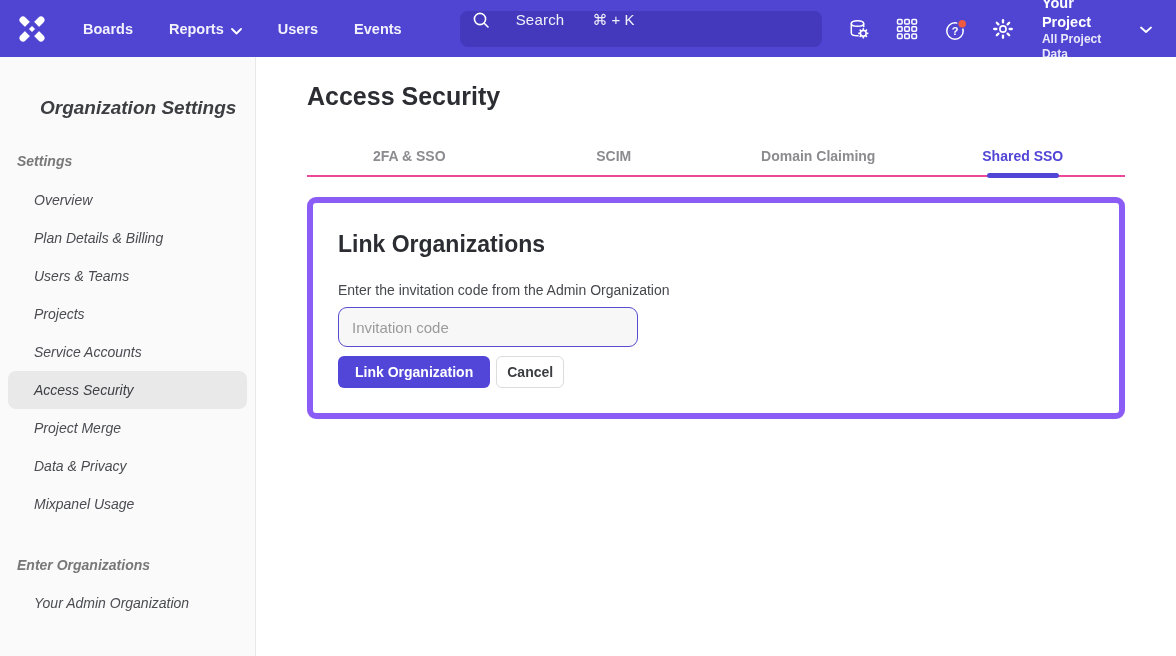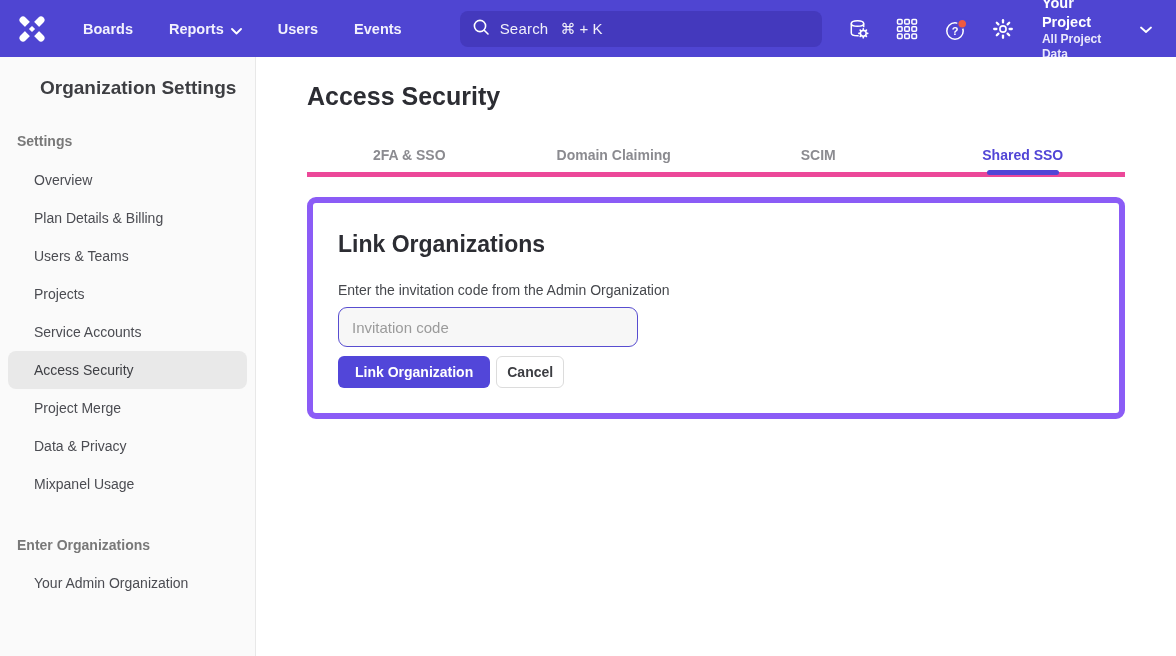--- a/index.html
+++ b/index.html
@@ -29,23 +29,24 @@
     cursor: pointer;
     white-space: nowrap;
   }
   .nav-item .chev { margin-left: 7px; margin-top: 2px; }
 
   .searchbox {
     margin-left: 22px;
     width: 369px; height: 36px;
     background: #4439bd;
     border-radius: 8px;
-    display: flex; align-items: center;
+    display: flex; 
     padding: 0 12px;
     cursor: text;
+    gap: 16px;
   }
   .searchbox .stext {
     margin-left: 10px;
     font-size: 15px;
     color: rgba(255,255,255,0.92);
     letter-spacing: .2px;
   }
   .searchbox .skey { margin-left: 12px; font-size: 15px; color: rgba(255,255,255,0.92); }
 
   .top-right { margin-left: auto; display: flex; align-items: center; }
@@ -63,21 +64,22 @@
   .project-switcher .chev { margin-left: 16px; }
 
   
   .app-body { display: flex; height: 599px; }
 
   
   .sidebar {
     width: 256px; flex: 0 0 256px;
     background: #fafafa;
     border-right: 1px solid #e8e8e8;
-    padding-top: 20px;
+    padding-top: 40px;
+    font-style: italic;
   }
   .sidebar-title {
     margin-left: 40px;
     font-size: 19px; font-weight: 700;
     color: #3d3e42;
   }
   .section-label {
     margin: 34px 0 0 17px;
     font-size: 14px; font-weight: 700;
     color: #787878;
@@ -97,21 +99,21 @@
   }
   .side-item.active { background: #e9e9e9; color: #3f4045; }
 
   
   .main { flex: 1; background: #ffffff; padding: 24px 51px 0 51px; }
   .page-title { font-size: 25px; font-weight: 700; color: #2c2d33; line-height: 30px; }
 
   .tabbar {
     margin-top: 26px;
     display: flex;
-    border-bottom: 5px solid #ec4899;
+    border-bottom: 2px solid #ec4899;
     height: 40px;
   }
   .tab {
     flex: 1;
     display: flex; align-items: center; justify-content: center;
     font-size: 14px; font-weight: 600;
     color: #8b8b90;
     cursor: pointer;
     position: relative;
   }
@@ -326,25 +328,25 @@
 
   <main class="main">
     <h1 class="page-title">Access Security</h1>
 
     <div class="tabbar">
       <div class="tab">
         <span>2FA &amp; SSO</span>
 
       </div>
       <div class="tab">
+        <span>SCIM</span>
+
+      </div>
+      <div class="tab">
         <span>Domain Claiming</span>
-
-      </div>
-      <div class="tab">
-        <span>SCIM</span>
 
       </div>
       <div class="tab active">
         <span>Shared SSO</span>
         <span class="tab-underline"></span>
       </div>
     </div>
 
     <section class="card">
       <h2 class="card-title">Link Organizations</h2>

